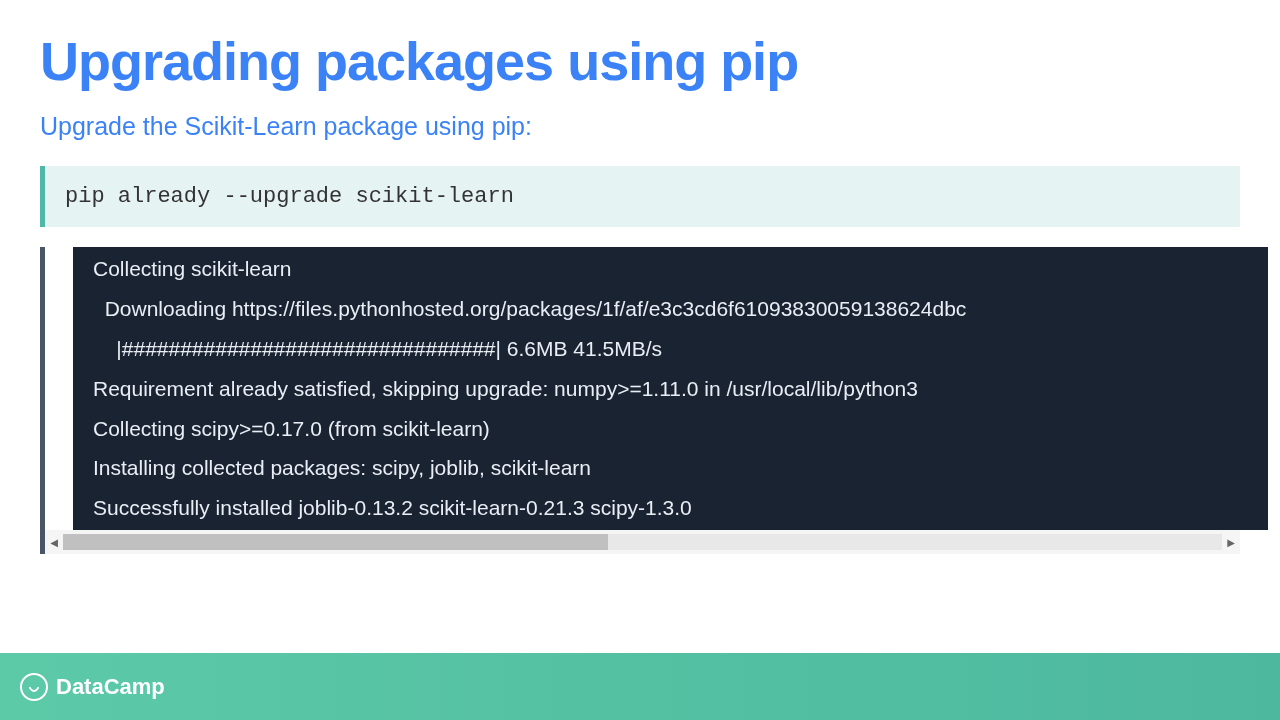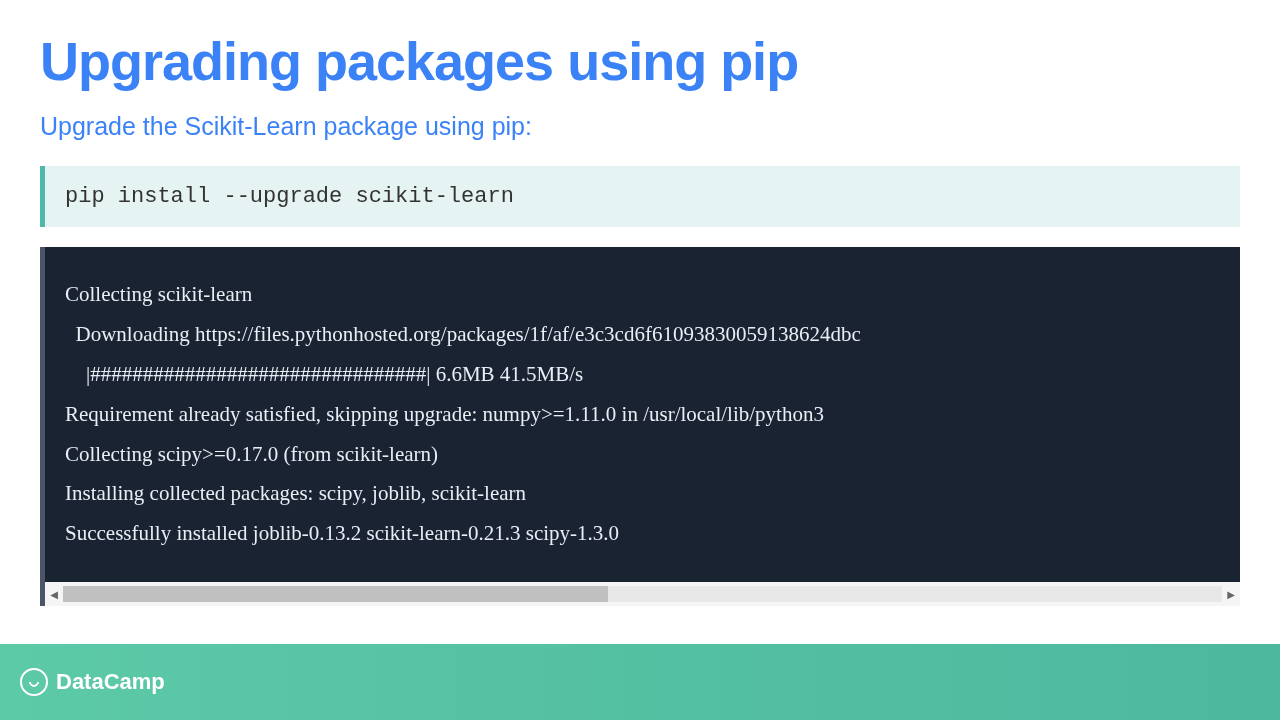--- a/index.html
+++ b/index.html
@@ -36,27 +36,28 @@
       font-size: 22px;
       color: #333;
     }
     .output-container {
       border-left: 5px solid #4a5568;
       position: relative;
     }
     .output-block {
       background: #1a2332;
       color: #e8eef4;
-      font-family: Liberation Serif, serif;
+      font-family: Liberation Sans, sans-serif;
       font-size: 21px;
       line-height: 1.9;
-      padding: 28px 20px;
+      padding: 2px 20px;
       white-space: pre;
       overflow: hidden;
       width: 1195px;
+      margin-left: 28px;
     }
     .scrollbar-area {
       display: flex;
       align-items: center;
       height: 24px;
       background: #f5f5f5;
     }
     .scroll-arrow {
       width: 18px;
       height: 24px;
@@ -79,21 +80,21 @@
       top: 0;
       height: 16px;
       width: 47%;
       background: #c0c0c0;
     }
     .footer {
       position: absolute;
       bottom: 0;
       left: 0;
       right: 0;
-      height: 76px;
+      height: 67px;
       background: linear-gradient(90deg, #5cc9a7 0%, #4db89e 100%);
       display: flex;
       align-items: center;
       justify-content: space-between;
       padding: 0 20px;
     }
     .footer-left {
       display: flex;
       align-items: center;
       color: #ffffff;
@@ -130,21 +131,21 @@
     }
   </style>
 </head>
 <body>
 
 <div class="content">
   <h1 class="title">Upgrading packages using pip</h1>
   <p class="subtitle">Upgrade the Scikit-Learn package using pip:</p>
 
   <div class="command-block">
-    <span>pip install --upgrade scikit-learn</span>
+    <span>pip already --upgrade scikit-learn</span>
   </div>
 
   <div class="output-container">
     <div class="output-block">Collecting scikit-learn
   Downloading https://files.pythonhosted.org/packages/1f/af/e3c3cd6f61093830059138624dbc
     |################################| 6.6MB 41.5MB/s
 Requirement already satisfied, skipping upgrade: numpy&gt;=1.11.0 in /usr/local/lib/python3
 Collecting scipy&gt;=0.17.0 (from scikit-learn)
 Installing collected packages: scipy, joblib, scikit-learn
 Successfully installed joblib-0.13.2 scikit-learn-0.21.3 scipy-1.3.0</div>

